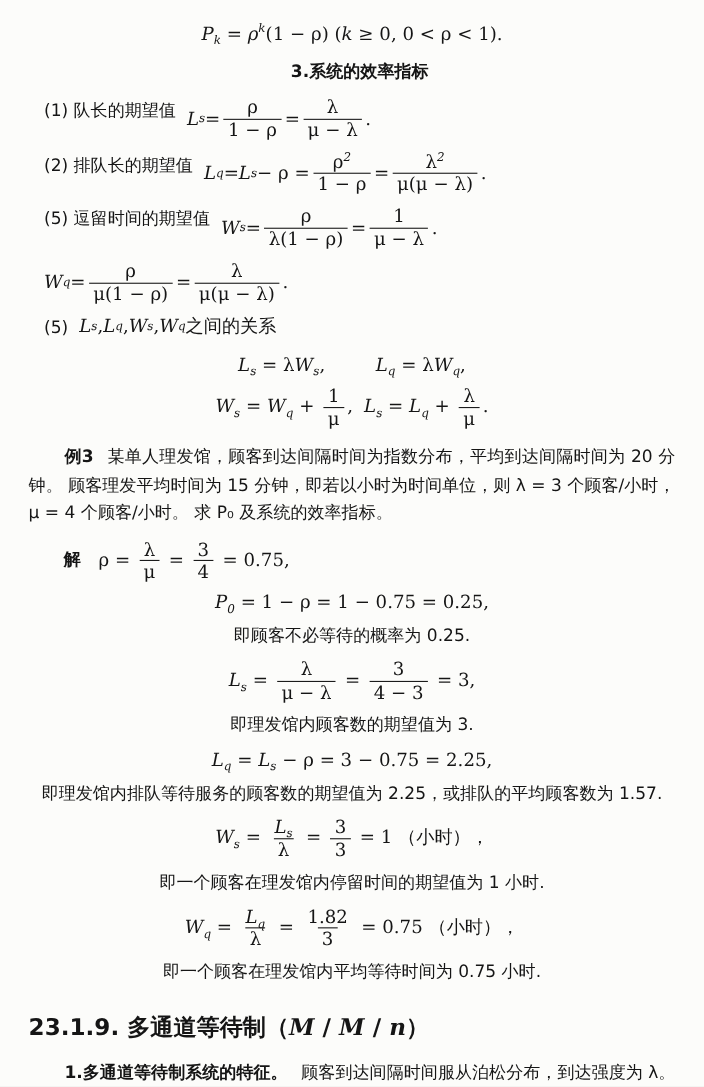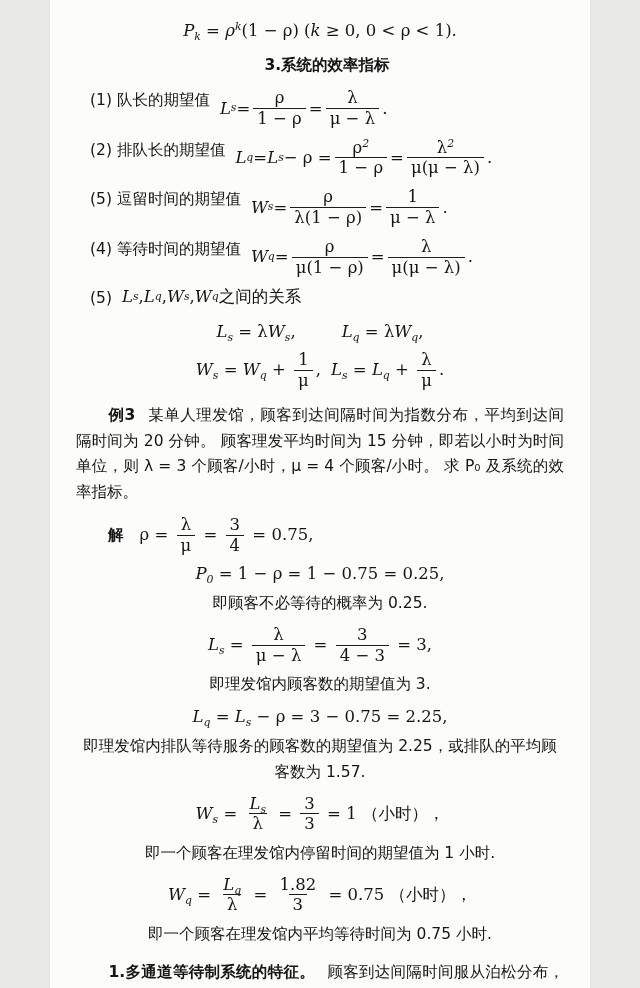--- a/index.html
+++ b/index.html
@@ -1,17 +1,17 @@
 <!DOCTYPE html>
 <html><head>
 <meta charset="utf-8">
 <style>
   html,body{margin:0;padding:0;background:#e8e8e4;}
   .page{
-    width:540px;height:988px;box-sizing:border-box;
+    width:640px;height:988px;box-sizing:border-box;
     margin:0 auto;background:#fcfcfa;color:#151515;
     padding:16px 26px 0 26px;overflow:hidden;
     font-family:"DejaVu Sans",sans-serif;font-size:15.5px;line-height:1.65;
   }
   
   .f{font-family:"DejaVu Serif",serif;font-size:16.5px;line-height:1.3;}
   .f i{font-family:"DejaVu Serif",serif;font-style:italic;}
   sub,sup{font-size:0.66em;font-style:italic;line-height:0;}
   .frac{display:inline-flex;flex-direction:column;align-items:center;
         vertical-align:middle;line-height:1.2;margin:0 3px;text-align:center;}
@@ -70,21 +70,20 @@
     <span class="f"><i>W</i><sub>s</sub> = <span class="frac">
           <span class="num">ρ</span>
           <span class="den">λ(1 − ρ)</span>
         </span> = <span class="frac">
           <span class="num">1</span>
           <span class="den">μ − λ</span>
         </span>.</span>
   </div>
 
   <div class="item">
-    <span class="ilabel">(4) 等待时间的期望值</span>
     <span class="f"><i>W</i><sub>q</sub> = <span class="frac">
           <span class="num">ρ</span>
           <span class="den">μ(1 − ρ)</span>
         </span> = <span class="frac">
           <span class="num">λ</span>
           <span class="den">μ(μ − λ)</span>
         </span>.</span>
   </div>
 
   <div class="item">
@@ -140,16 +139,17 @@
 
   <div class="f center fline"><i>W</i><sub>q</sub> = <span class="frac">
         <span class="num"><i>L</i><sub>q</sub></span>
         <span class="den">λ</span>
       </span> = <span class="frac">
         <span class="num">1.82</span>
         <span class="den">3</span>
       </span> = 0.75 （小时），</div>
   <p class="note">即一个顾客在理发馆内平均等待时间为 0.75 小时.</p>
 
+  <div class="h2319">23.1.9. 多通道等待制（<i>M</i> / <i>M</i> / <i>n</i>）</div>
 
   <p class="para"><b>1.多通道等待制系统的特征。</b><span>顾客到达间隔时间服从泊松分布，到达强度为 λ。 服务时间服从指数分布，每个服务员的平均服务率都是 μ。 系统内有 n＞1 个服务员。 顾客到达时，若 n 个服务员都不空，则参加排队，等待服务，一</span></p>
 
 </div>
 
 </body></html>

